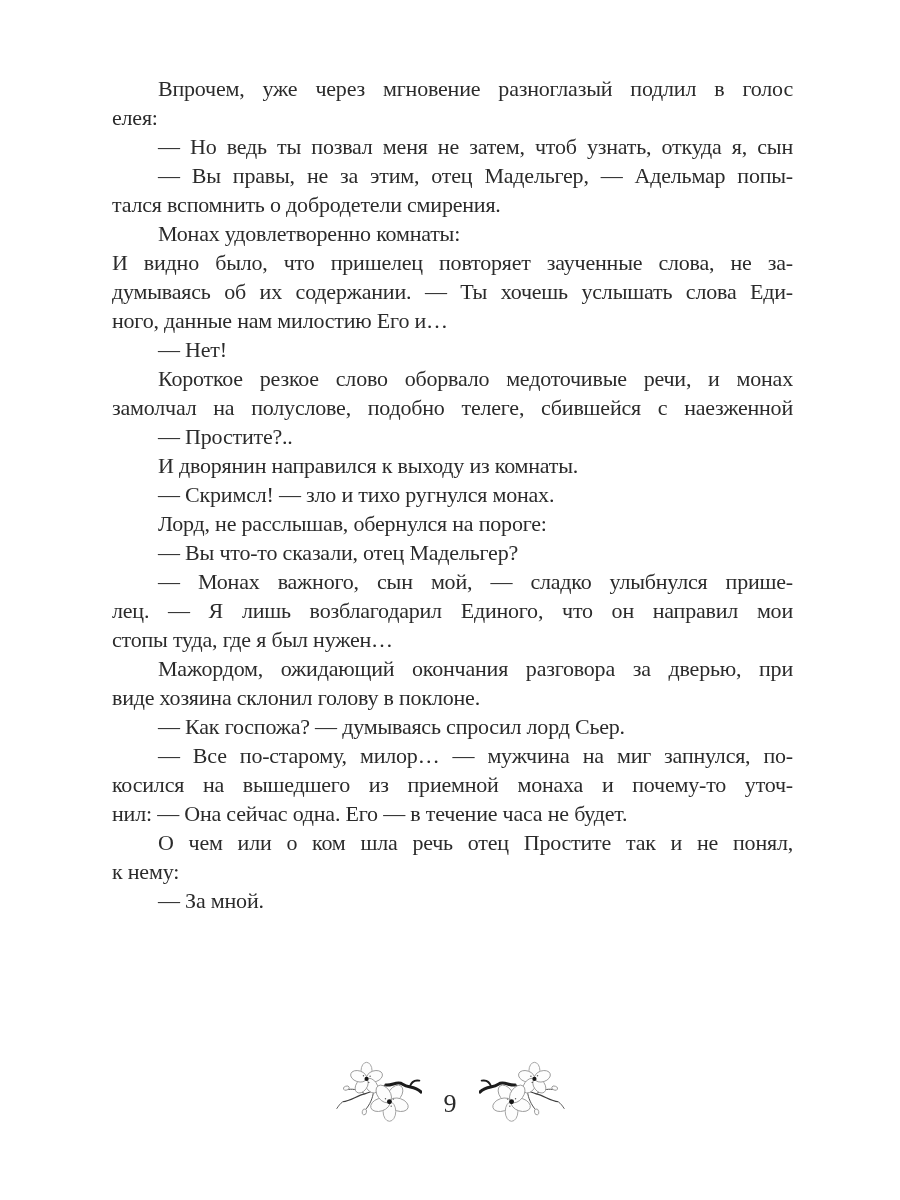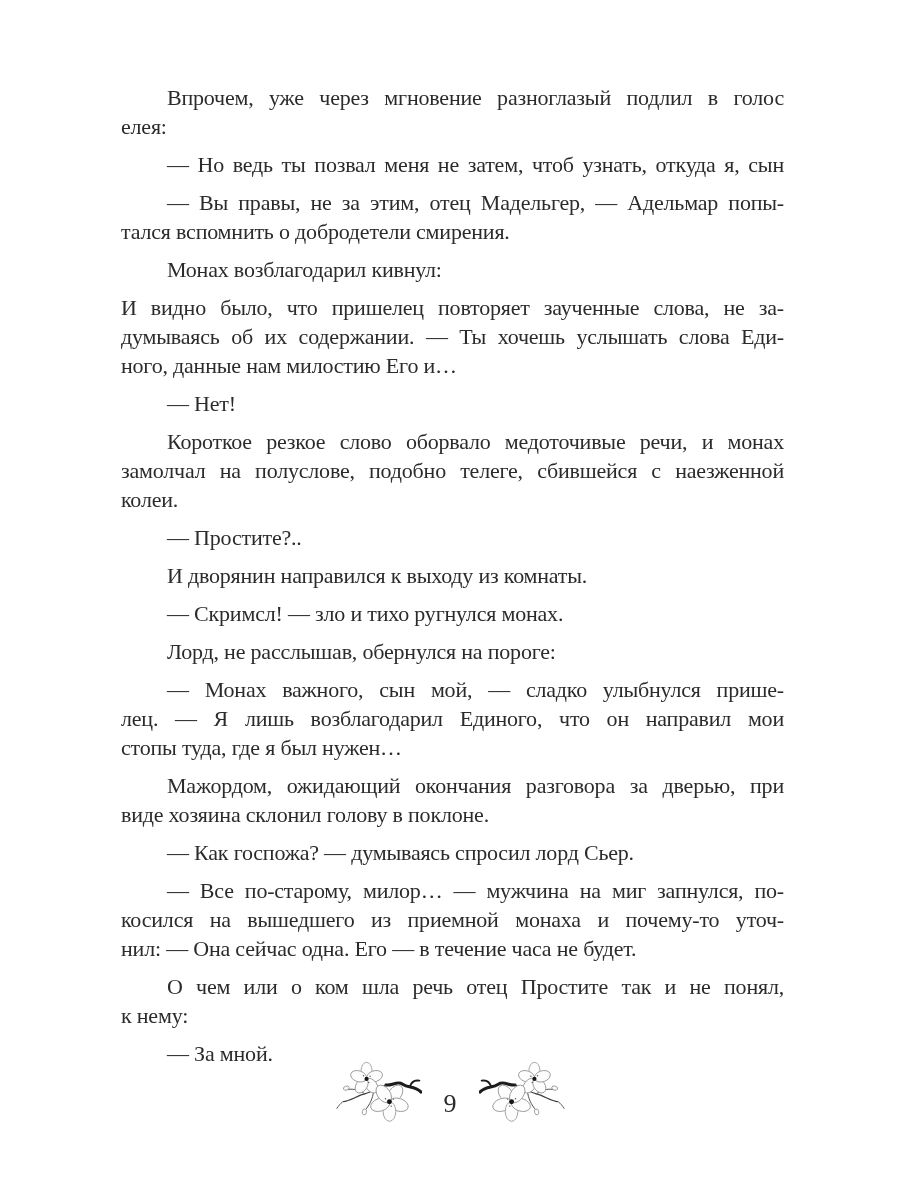--- a/index.html
+++ b/index.html
@@ -19,21 +19,21 @@
   .text-block {
     position: absolute;
     left: 112px;
     top: 74px;
     width: 681px;
     font-size: 22px;
     line-height: 29px;
     letter-spacing: -0.2px;
   }
   .para {
-    margin: 9px;
+    margin: 0;
     padding: 0;
   }
   .line {
     height: 29px;
     text-align: justify;
     text-align-last: justify;
     white-space: normal;
   }
   .line.last {
     text-align-last: left;
@@ -125,46 +125,48 @@
         <div class="line last">елея:</div>
       </div>
       <div class="para">
         <div class="line first">— Но ведь ты позвал меня не затем, чтоб узнать, откуда я, сын</div>
       </div>
       <div class="para">
         <div class="line first">— Вы правы, не за этим, отец Мадельгер, — Адельмар попы-</div>
         <div class="line last">тался вспомнить о добродетели смирения.</div>
       </div>
       <div class="para">
-        <div class="line first last">Монах возблагодарил кивнул:</div>
+        <div class="line first last">Монах удовлетворенно комнаты:</div>
       </div>
       <div class="para">
         <div class="line">И видно было, что пришелец повторяет заученные слова, не за-</div>
         <div class="line">думываясь об их содержании. — Ты хочешь услышать слова Еди-</div>
         <div class="line last">ного, данные нам милостию Его и…</div>
       </div>
       <div class="para">
         <div class="line first last">— Нет!</div>
       </div>
       <div class="para">
         <div class="line first">Короткое резкое слово оборвало медоточивые речи, и монах</div>
         <div class="line">замолчал на полуслове, подобно телеге, сбившейся с наезженной</div>
-        <div class="line last">колеи.</div>
       </div>
       <div class="para">
         <div class="line first last">— Простите?..</div>
       </div>
       <div class="para">
         <div class="line first last">И дворянин направился к выходу из комнаты.</div>
       </div>
       <div class="para">
         <div class="line first last">— Скримсл! — зло и тихо ругнулся монах.</div>
       </div>
       <div class="para">
         <div class="line first last">Лорд, не расслышав, обернулся на пороге:</div>
+      </div>
+      <div class="para">
+        <div class="line first last">— Вы что-то сказали, отец Мадельгер?</div>
       </div>
       <div class="para">
         <div class="line first">— Монах важного, сын мой, — сладко улыбнулся прише-</div>
         <div class="line">лец. — Я лишь возблагодарил Единого, что он направил мои</div>
         <div class="line last">стопы туда, где я был нужен…</div>
       </div>
       <div class="para">
         <div class="line first">Мажордом, ожидающий окончания разговора за дверью, при</div>
         <div class="line last">виде хозяина склонил голову в поклоне.</div>
       </div>

